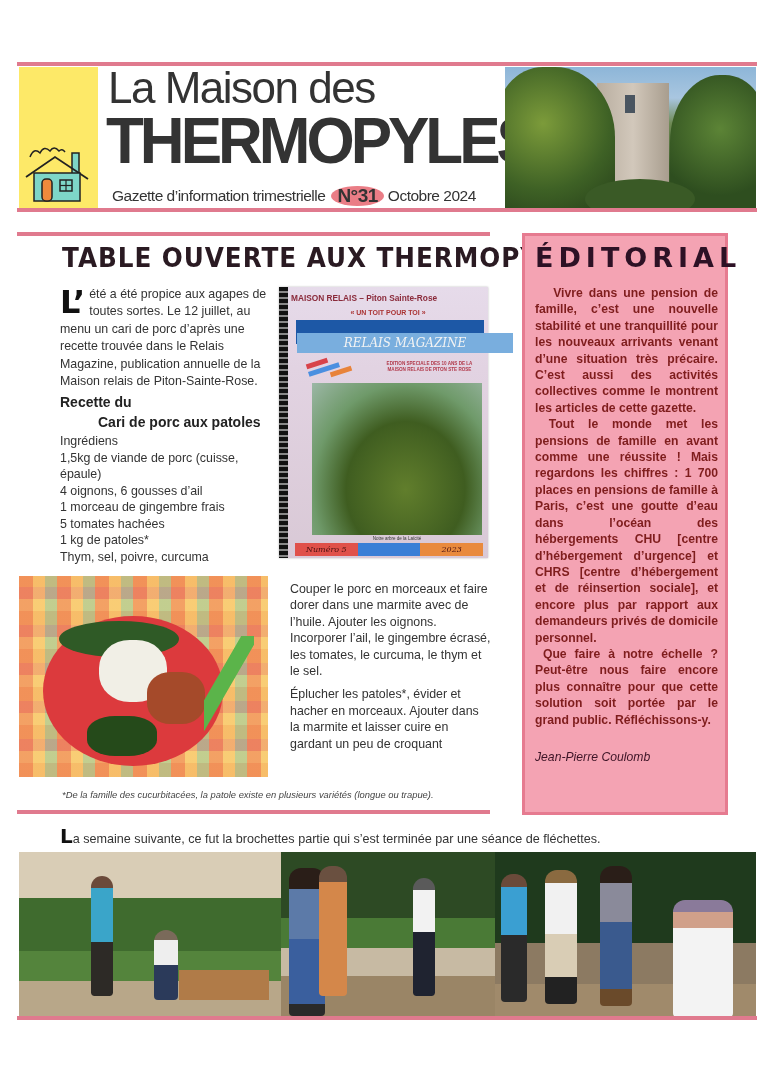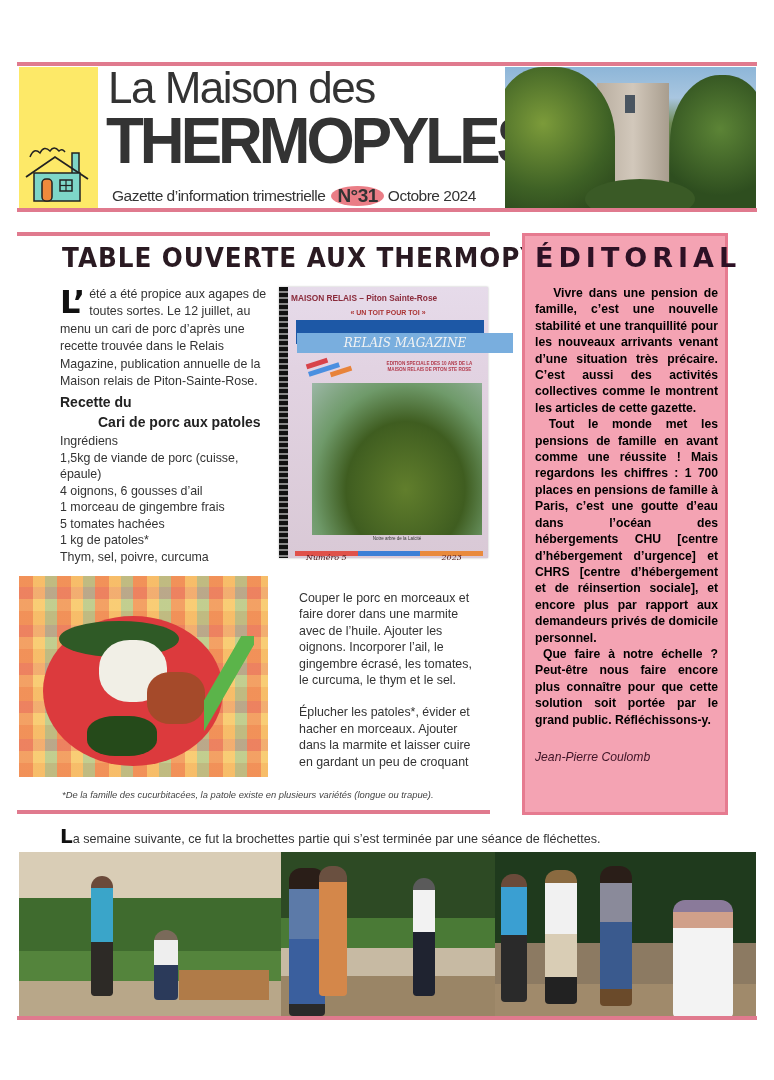--- a/index.html
+++ b/index.html
@@ -37,40 +37,40 @@
   .mag .m1 { position: absolute; left: 12px; top: 6px; width: 194px; text-align: left; font-size: 8.3px; font-weight: bold; color: #8a2a3a; }
   .mag .m2 { position: absolute; left: 12px; top: 22px; width: 194px; text-align: center; font-size: 7px; font-weight: bold; color: #a33; }
   .mag .band { position: absolute; left: 17px; top: 33px; width: 188px; height: 24px; background: #1d58a6; }
   .mag .m3 { position: absolute; left: 18px; top: 46px; width: 216px; height: 20px; background: #79aede; color: #f3f3f3; font-family: "DejaVu Serif", serif; font-style: italic; font-size: 12px; text-align: center; line-height: 20px; }
   .mag .stripes { position: absolute; left: 27px; top: 70px; width: 50px; height: 20px; }
   .mag .stripes i { position: absolute; height: 5px; transform: rotate(-18deg); }
   .mag .m4 { position: absolute; left: 98px; top: 74px; width: 105px; font-size: 4.6px; color: #b23a4b; font-weight: bold; text-align: center; line-height: 6px; }
   .mag .photo { position: absolute; left: 33px; top: 96px; width: 170px; height: 152px; background: radial-gradient(ellipse at 55% 70%, #617e2c, #3f5d20 45%, #6f9a6a 70%, #9cb7a6 100%); }
   .mag .m5 { position: absolute; left: 33px; top: 249px; width: 170px; text-align: center; font-size: 4.5px; color: #333; }
   .mag .foot { position: absolute; left: 16px; top: 256px; width: 188px; height: 13px; display: flex; }
-  .mag .foot span { flex: 1; font-size: 8px; font-family: "DejaVu Serif", serif; font-style: italic; color: #4a1010; text-align: center; line-height: 13px; margin-top: 8px; }
+  .mag .foot span { flex: 1; font-size: 8px; font-family: "DejaVu Serif", serif; font-style: italic; color: #4a1010; text-align: center; line-height: 13px; }
 
   .food-photo { position: absolute; left: 19px; top: 576px; width: 249px; height: 201px; overflow: hidden;
     background: repeating-linear-gradient(90deg, rgba(240,120,70,.55) 0 14px, rgba(250,200,100,.55) 14px 26px, rgba(130,200,150,.45) 26px 38px),
                 repeating-linear-gradient(0deg, #f3b070 0 14px, #f7d38a 14px 26px, #e98e80 26px 38px); }
   .food-photo .plate { position: absolute; left: 24px; top: 40px; width: 180px; height: 150px; border-radius: 50%; background: #dc3a3d; }
   .food-photo .rice { position: absolute; left: 80px; top: 64px; width: 68px; height: 62px; border-radius: 45%; background: #f1efe6; }
   .food-photo .meat { position: absolute; left: 128px; top: 96px; width: 58px; height: 52px; border-radius: 40%; background: #a54a2a; }
   .food-photo .greens { position: absolute; left: 68px; top: 140px; width: 70px; height: 40px; border-radius: 40%; background: #254a1a; }
   .food-photo .leaf { position: absolute; left: 40px; top: 45px; width: 120px; height: 36px; border-radius: 50%; background: #2f5a26; }
   .food-photo .cutlery { position: absolute; left: 185px; top: 60px; width: 50px; height: 95px; background: linear-gradient(120deg, transparent 35%, #5bb44a 36% 52%, transparent 53%); }
 
   .steps { position: absolute; left: 283px; top: 574px; width: 215px; font-size: 12.4px; line-height: 16.4px; color: #333; }
-  .steps p { margin: 16px; }
+  .steps p { margin: 7px; }
   .footnote { position: absolute; left: 62px; top: 789px; font-size: 9.4px; font-style: italic; color: #444; white-space: nowrap; }
 
   
   .editorial { position: absolute; left: 506px; top: 233px; width: 206px; height: 582px; background: #f4a3b3; border: 3px solid #e67b90; margin-left: 16px; }
   .ed-title { position: absolute; left: 10px; top: 6px; font-size: 27px; font-weight: bold; letter-spacing: 5px; color: #2d1125; font-family: "DejaVu Sans", sans-serif; }
-  .ed-body { position: absolute; left: 10px; top: 49px; width: 183px; font-size: 12.2px; line-height: 16.4px; font-weight: bold; color: #000000; text-align: justify; }
+  .ed-body { position: absolute; left: 10px; top: 49px; width: 183px; font-size: 12.2px; line-height: 16.4px; font-weight: bold; color: #7f1d1d; text-align: justify; }
   .ed-body p { margin: 0; }
   .ed-sign { position: absolute; left: 10px; top: 514px; font-size: 12.2px; font-style: italic; color: #3d1426; }
 
   
   .bottom-text { position: absolute; left: 60px; top: 826px; font-size: 12.6px; color: #333; white-space: nowrap; }
   .bottom-text .dc { font-weight: bold; font-size: 20px; color: #111; font-family: "DejaVu Sans", sans-serif; line-height: 1; }
   .party { position: absolute; left: 19px; top: 852px; width: 737px; height: 165px; display: flex; }
   .party .ph { position: relative; height: 100%; overflow: hidden; }
   .p1 { width: 262px; background: linear-gradient(180deg, #d9cdb6 0 28%, #3f6b2e 28% 60%, #54843c 60% 78%, #b8a789 78%); }
   .p2 { width: 214px; background: linear-gradient(180deg, #2d4a24 0 40%, #4a7a36 40% 58%, #c7baa3 58% 75%, #9a8566 75%); }

